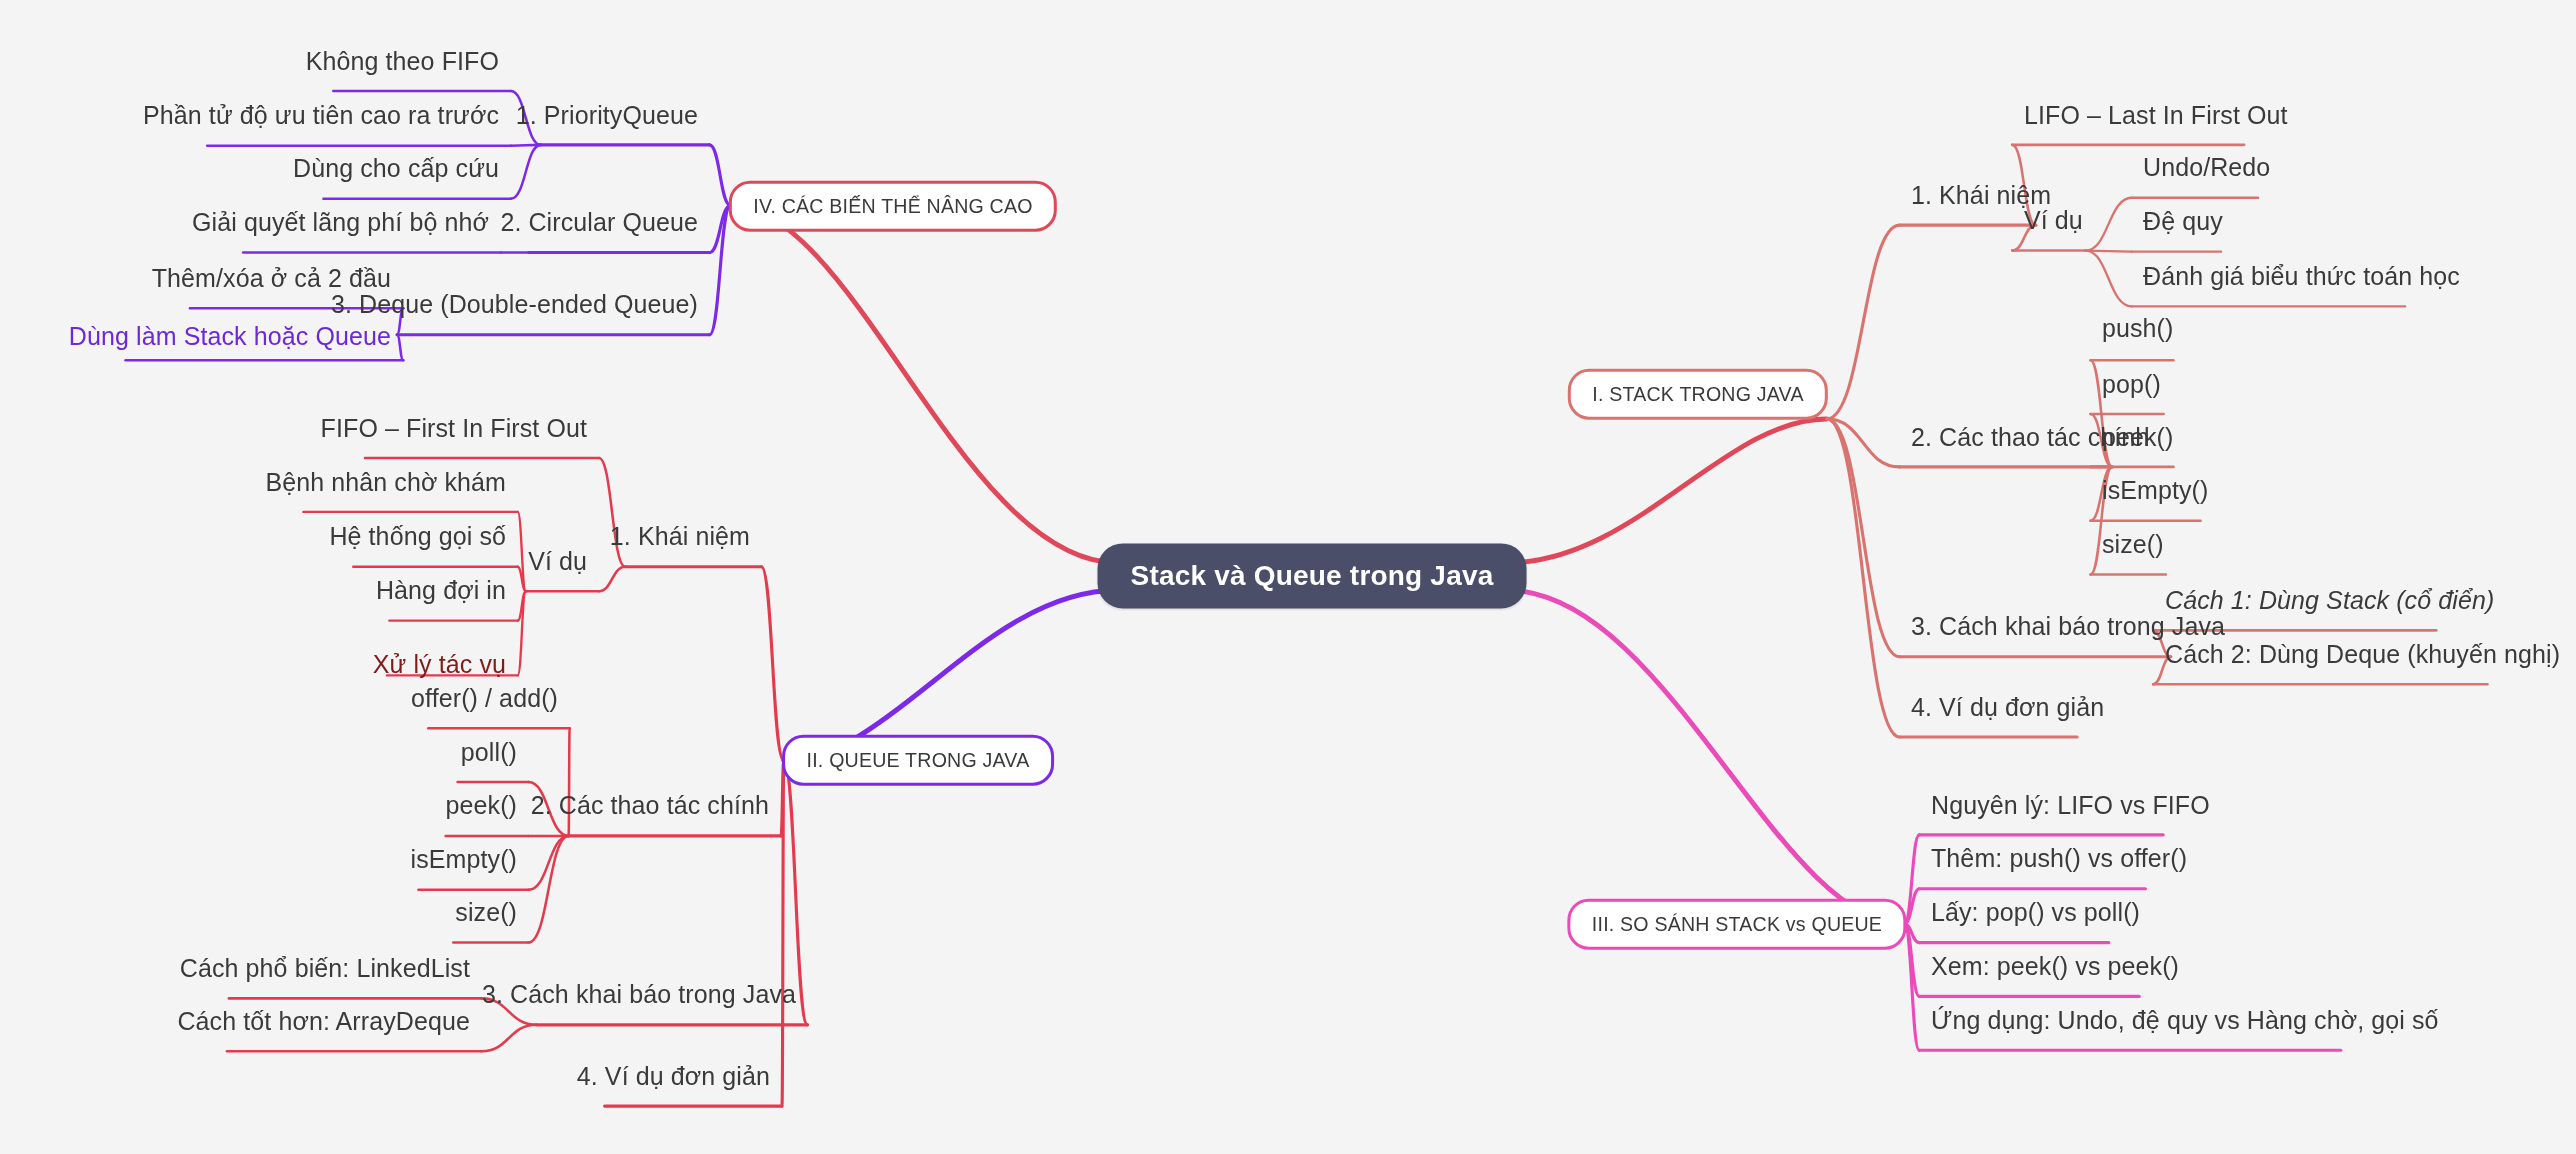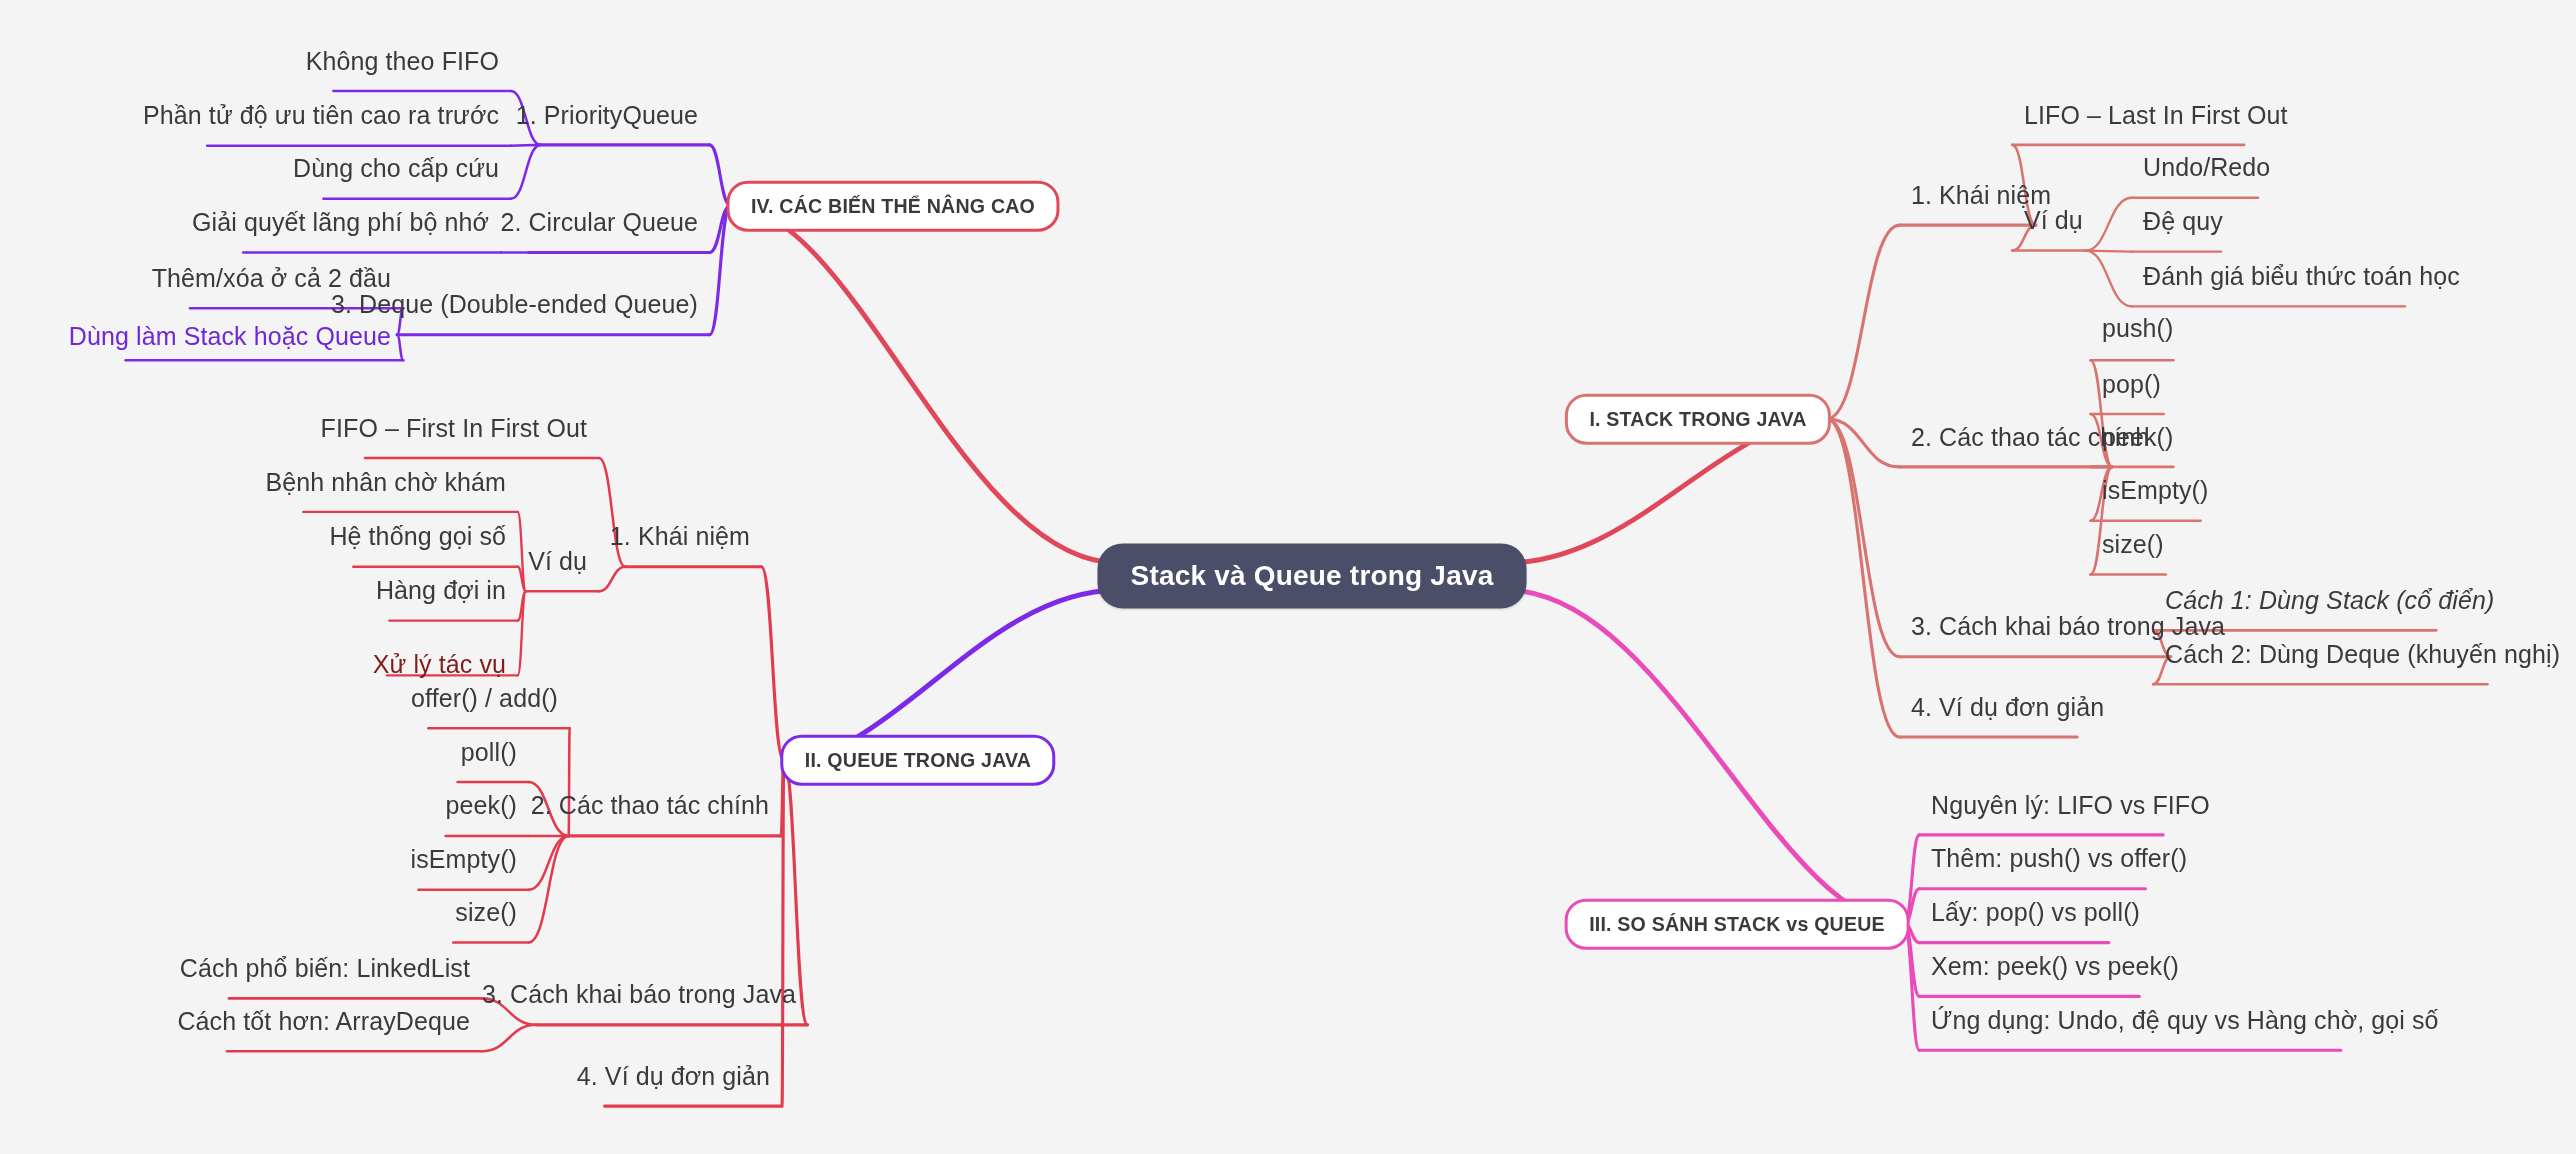--- a/index.html
+++ b/index.html
@@ -21,21 +21,20 @@
     font-weight:bold;
   }
   .branch-node{
     background:#ffffff;
     border:3.4px solid #888;
     border-radius:21.5px;
     padding:10.8px 21.5px;
     font-size:19.6px;
     color:#3a3a3a;
     letter-spacing:0.2px;
-    font-weight:bold;
   }
   .leaf{
     position:absolute;transform:translate(0,-50%);
     white-space:nowrap;color:#3a3a3a;
     font-size:25px;letter-spacing:0.1px;
   }
   .leaf.r{transform:translate(-100%,-50%);}
 </style>
 </head>
 <body style="background: rgb(244, 244, 244);">
@@ -135,21 +134,21 @@
       <path d="M 825 1047 L 547.953125 1047" fill="none" stroke="#e33b4e" stroke-width="3.2" stroke-linecap="round"></path>
       <path d="M 800.8125 777 C 812.90625 777 812.90625 1047 825 1047" fill="none" stroke="#e33b4e" stroke-width="3.2" stroke-linecap="round"></path>
       <path d="M 492 1020 L 233.84375 1020" fill="none" stroke="#e33b4e" stroke-width="2.6" stroke-linecap="round"></path>
       <path d="M 547.953125 1047 C 519.9765625 1047 519.9765625 1020 492 1020" fill="none" stroke="#e33b4e" stroke-width="2.6" stroke-linecap="round"></path>
       <path d="M 492 1074 L 231.859375 1074" fill="none" stroke="#e33b4e" stroke-width="2.6" stroke-linecap="round"></path>
       <path d="M 547.953125 1047 C 519.9765625 1047 519.9765625 1074 492 1074" fill="none" stroke="#e33b4e" stroke-width="2.6" stroke-linecap="round"></path>
       <path d="M 799 1130 L 617.765625 1130" fill="none" stroke="#e33b4e" stroke-width="3.2" stroke-linecap="round"></path>
       <path d="M 800.8125 777 C 799.90625 777 799.90625 1130 799 1130" fill="none" stroke="#e33b4e" stroke-width="3.2" stroke-linecap="round"></path>
     </svg>
   <div id="node-layer">
-      <div class="node branch-node" style="left: 1698px; top: 419px; border-color: rgb(217, 115, 111);"><span>I. STACK TRONG JAVA</span></div>
+      <div class="node branch-node" style="left: 1698px; top: 394px; border-color: rgb(217, 115, 111);"><span>I. STACK TRONG JAVA</span></div>
       <div class="leaf" style="left: 1911px; top: 195px; color: rgb(58, 58, 58);">1. Khái niệm</div>
       <div class="leaf" style="left: 2024px; top: 115px; color: rgb(58, 58, 58);">LIFO – Last In First Out</div>
       <div class="leaf" style="left: 2024px; top: 220px; color: rgb(58, 58, 58);">Ví dụ</div>
       <div class="leaf" style="left: 2143px; top: 167px; color: rgb(58, 58, 58);">Undo/Redo</div>
       <div class="leaf" style="left: 2143px; top: 221px; color: rgb(58, 58, 58);">Đệ quy</div>
       <div class="leaf" style="left: 2143px; top: 276px; color: rgb(58, 58, 58);">Đánh giá biểu thức toán học</div>
       <div class="leaf" style="left: 1911px; top: 437px; color: rgb(58, 58, 58);">2. Các thao tác chính</div>
       <div class="leaf" style="left: 2102px; top: 328px; color: rgb(58, 58, 58);">push()</div>
       <div class="leaf" style="left: 2102px; top: 384px; color: rgb(58, 58, 58);">pop()</div>
       <div class="leaf" style="left: 2102px; top: 437px; color: rgb(58, 58, 58);">peek()</div>

